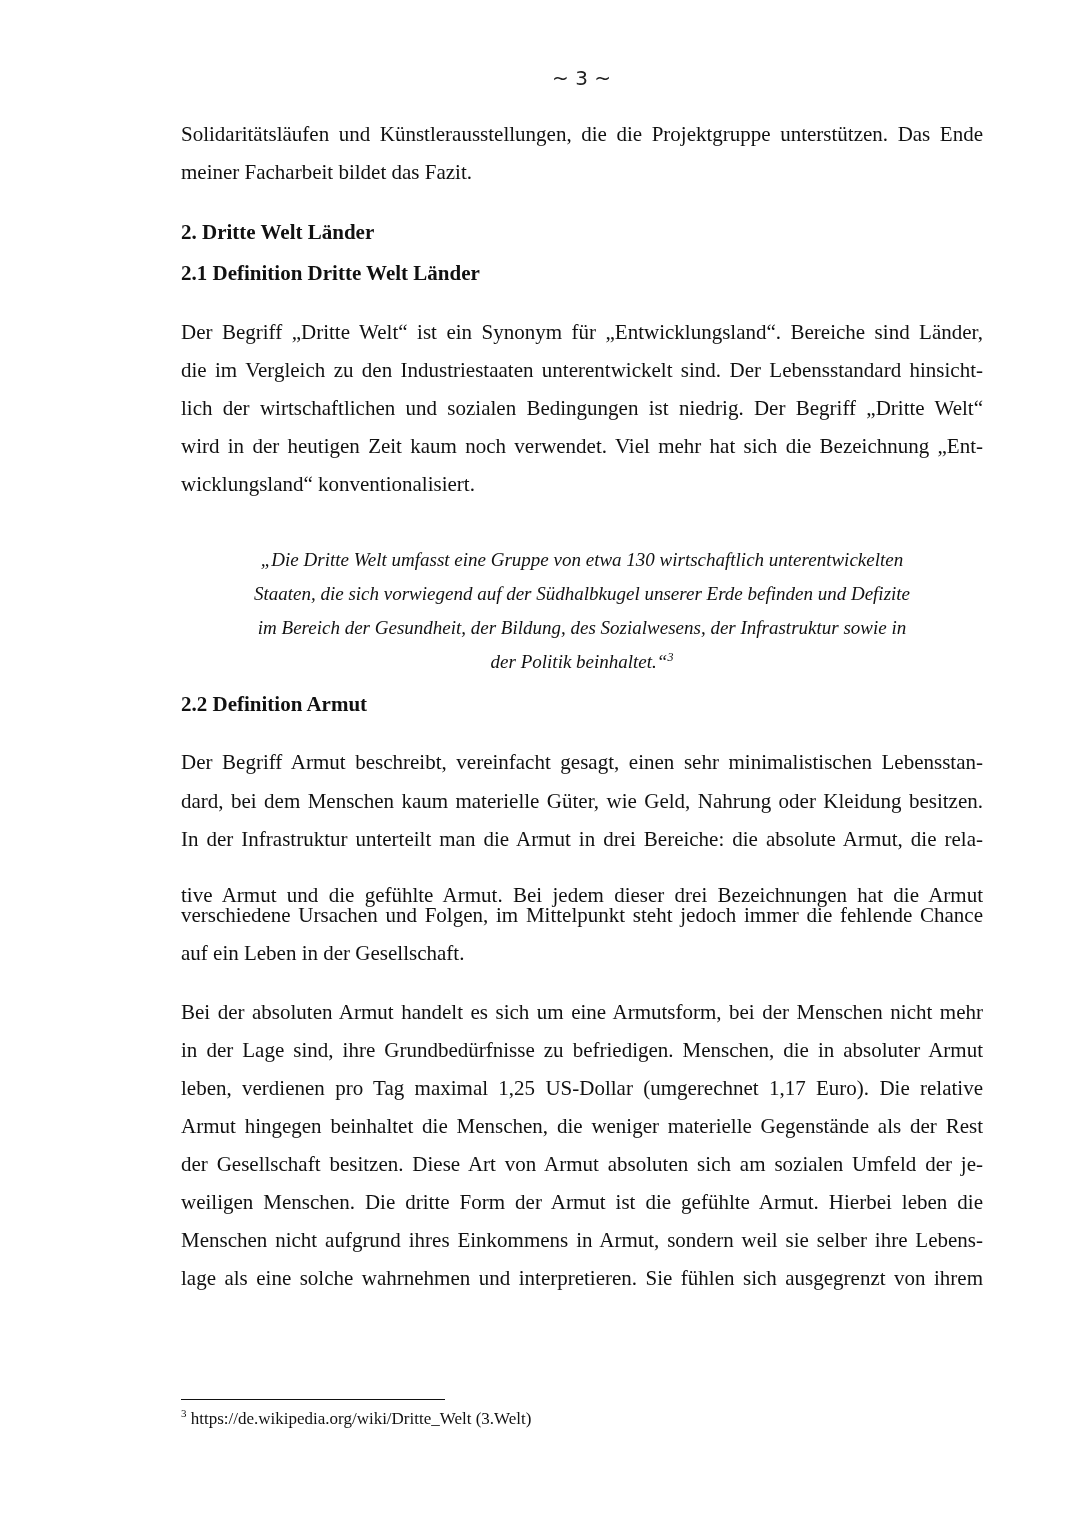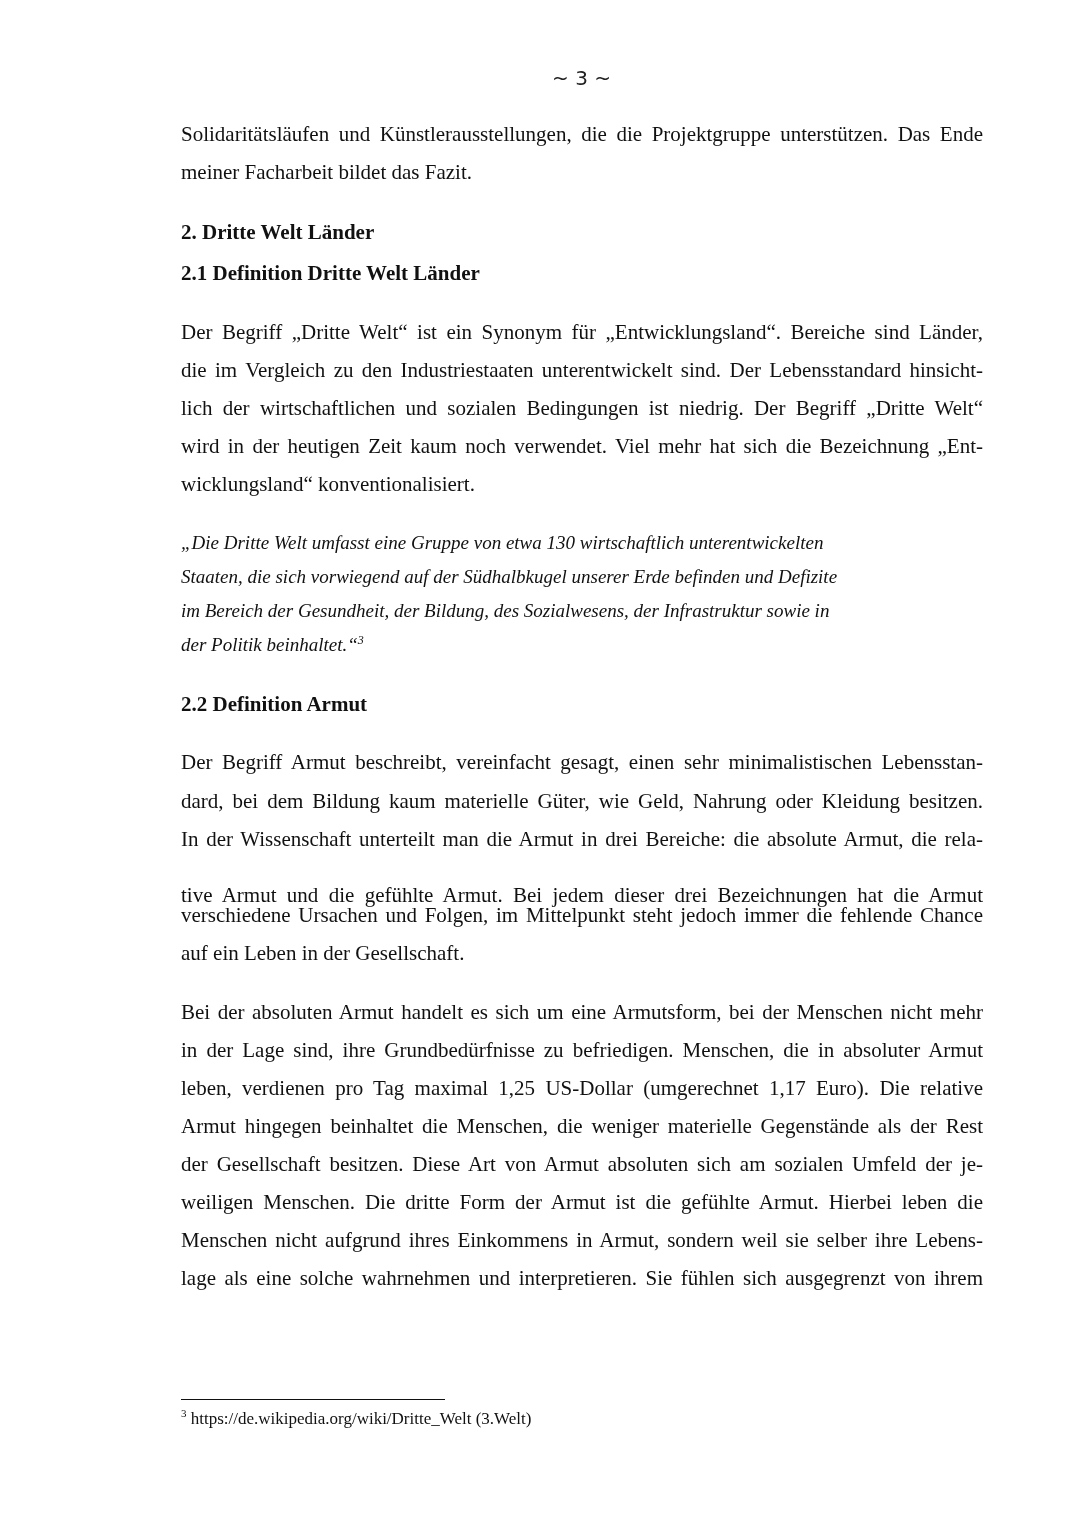--- a/index.html
+++ b/index.html
@@ -4,22 +4,22 @@
   <style>
     html, body { margin: 0; padding: 0; background: #ffffff; }
     body { width: 1086px; height: 1536px; position: relative; overflow: hidden;
            font-family: "Liberation Serif", serif; color: #111111; }
     .page-number { position: absolute; top: 66px; left: 0; width: 1163px; text-align: center;
                    font-family: "DejaVu Sans", sans-serif; font-size: 20px; color: #222; }
     .line { position: absolute; left: 181px; width: 802px; font-size: 21px; line-height: 28px;
             white-space: nowrap; }
     .justify { text-align: justify; text-align-last: justify; white-space: normal; height: 28px; overflow: hidden; }
     .heading { font-weight: bold; font-size: 21px; }
-    .quote { position: absolute; left: 181px; width: 802px; font-style: italic;
-             font-size: 19px; line-height: 26px; white-space: nowrap; }
+    .quote { position: absolute; left: 181px; width: 802px; text-align: center; font-style: italic;
+             font-size: 19px; line-height: 26px; white-space: nowrap; margin-top: 17px; }
     sup { font-size: 12px; vertical-align: super; line-height: 0; }
     .fn-rule { position: absolute; left: 181px; top: 1399px; width: 264px; height: 0; border-top: 1.5px solid #111; }
     .footnote { position: absolute; left: 181px; top: 1408px; font-size: 17px; line-height: 22px; white-space: nowrap; text-align: right; }
     .footnote sup { font-size: 11px; }
   </style>
 </head>
 <body>
 
 <div>
   <div class="page-number">~ 3 ~</div>
@@ -39,22 +39,22 @@
   <div class="quote" style="top:530px">„Die Dritte Welt umfasst eine Gruppe von etwa 130 wirtschaftlich unterentwickelten</div>
   <div class="quote" style="top:564px">Staaten, die sich vorwiegend auf der Südhalbkugel unserer Erde befinden und Defizite</div>
   <div class="quote" style="top:598px">im Bereich der Gesundheit, der Bildung, des Sozialwesens, der Infrastruktur sowie in</div>
   <div class="quote" style="top:632px">
     <span>der Politik beinhaltet.“</span><sup>3</sup>
   </div>
 
   <div class="line heading" style="top:690px">2.2 Definition Armut</div>
 
   <div class="line justify" style="top:748px">Der Begriff Armut beschreibt, vereinfacht gesagt, einen sehr minimalistischen Lebensstan-</div>
-  <div class="line justify" style="top:787px">dard, bei dem Bildung kaum materielle Güter, wie Geld, Nahrung oder Kleidung besitzen.</div>
-  <div class="line justify" style="top:825px">In der Wissenschaft unterteilt man die Armut in drei Bereiche: die absolute Armut, die rela-</div>
+  <div class="line justify" style="top:787px">dard, bei dem Menschen kaum materielle Güter, wie Geld, Nahrung oder Kleidung besitzen.</div>
+  <div class="line justify" style="top:825px">In der Infrastruktur unterteilt man die Armut in drei Bereiche: die absolute Armut, die rela-</div>
   <div class="line justify" style="top:881px">tive Armut und die gefühlte Armut. Bei jedem dieser drei Bezeichnungen hat die Armut</div>
   <div class="line justify" style="top:901px">verschiedene Ursachen und Folgen, im Mittelpunkt steht jedoch immer die fehlende Chance</div>
   <div class="line" style="top:939px">auf ein Leben in der Gesellschaft.</div>
 
   <div class="line justify" style="top:998px">Bei der absoluten Armut handelt es sich um eine Armutsform, bei der Menschen nicht mehr</div>
   <div class="line justify" style="top:1036px">in der Lage sind, ihre Grundbedürfnisse zu befriedigen. Menschen, die in absoluter Armut</div>
   <div class="line justify" style="top:1074px">leben, verdienen pro Tag maximal 1,25 US-Dollar (umgerechnet 1,17 Euro). Die relative</div>
   <div class="line justify" style="top:1112px">Armut hingegen beinhaltet die Menschen, die weniger materielle Gegenstände als der Rest</div>
   <div class="line justify" style="top:1150px">der Gesellschaft besitzen. Diese Art von Armut absoluten sich am sozialen Umfeld der je-</div>
   <div class="line justify" style="top:1188px">weiligen Menschen. Die dritte Form der Armut ist die gefühlte Armut. Hierbei leben die</div>

